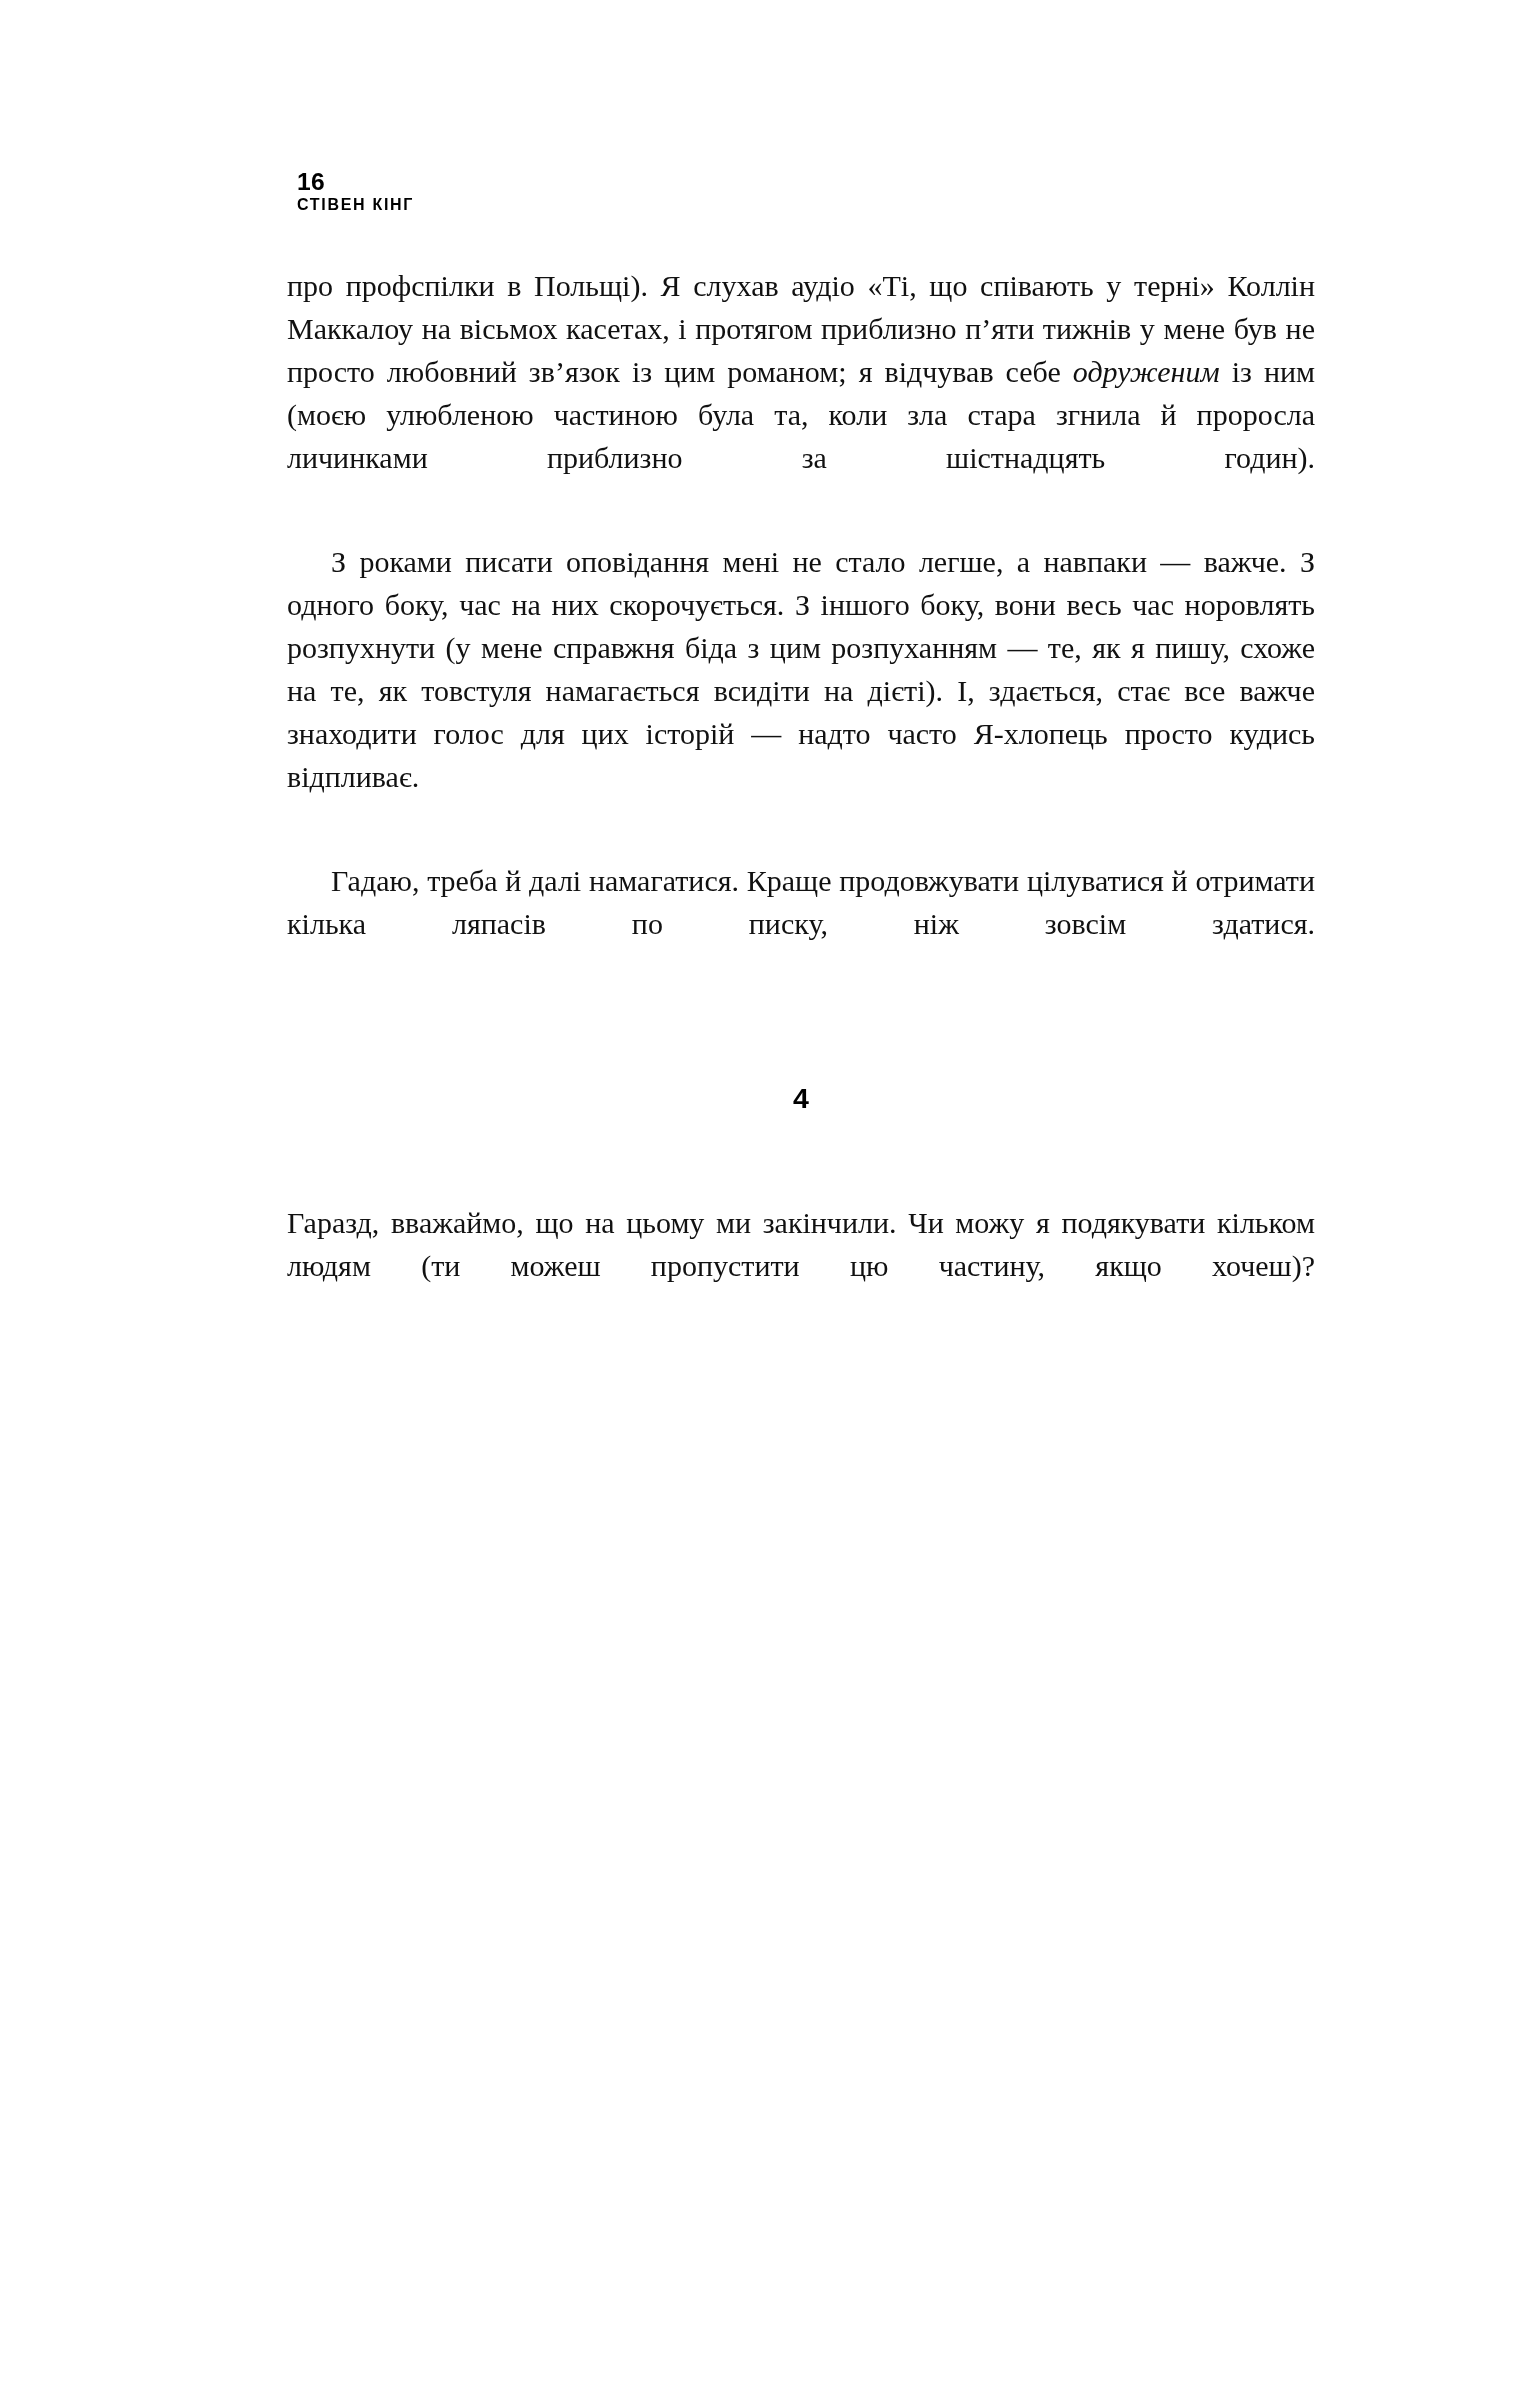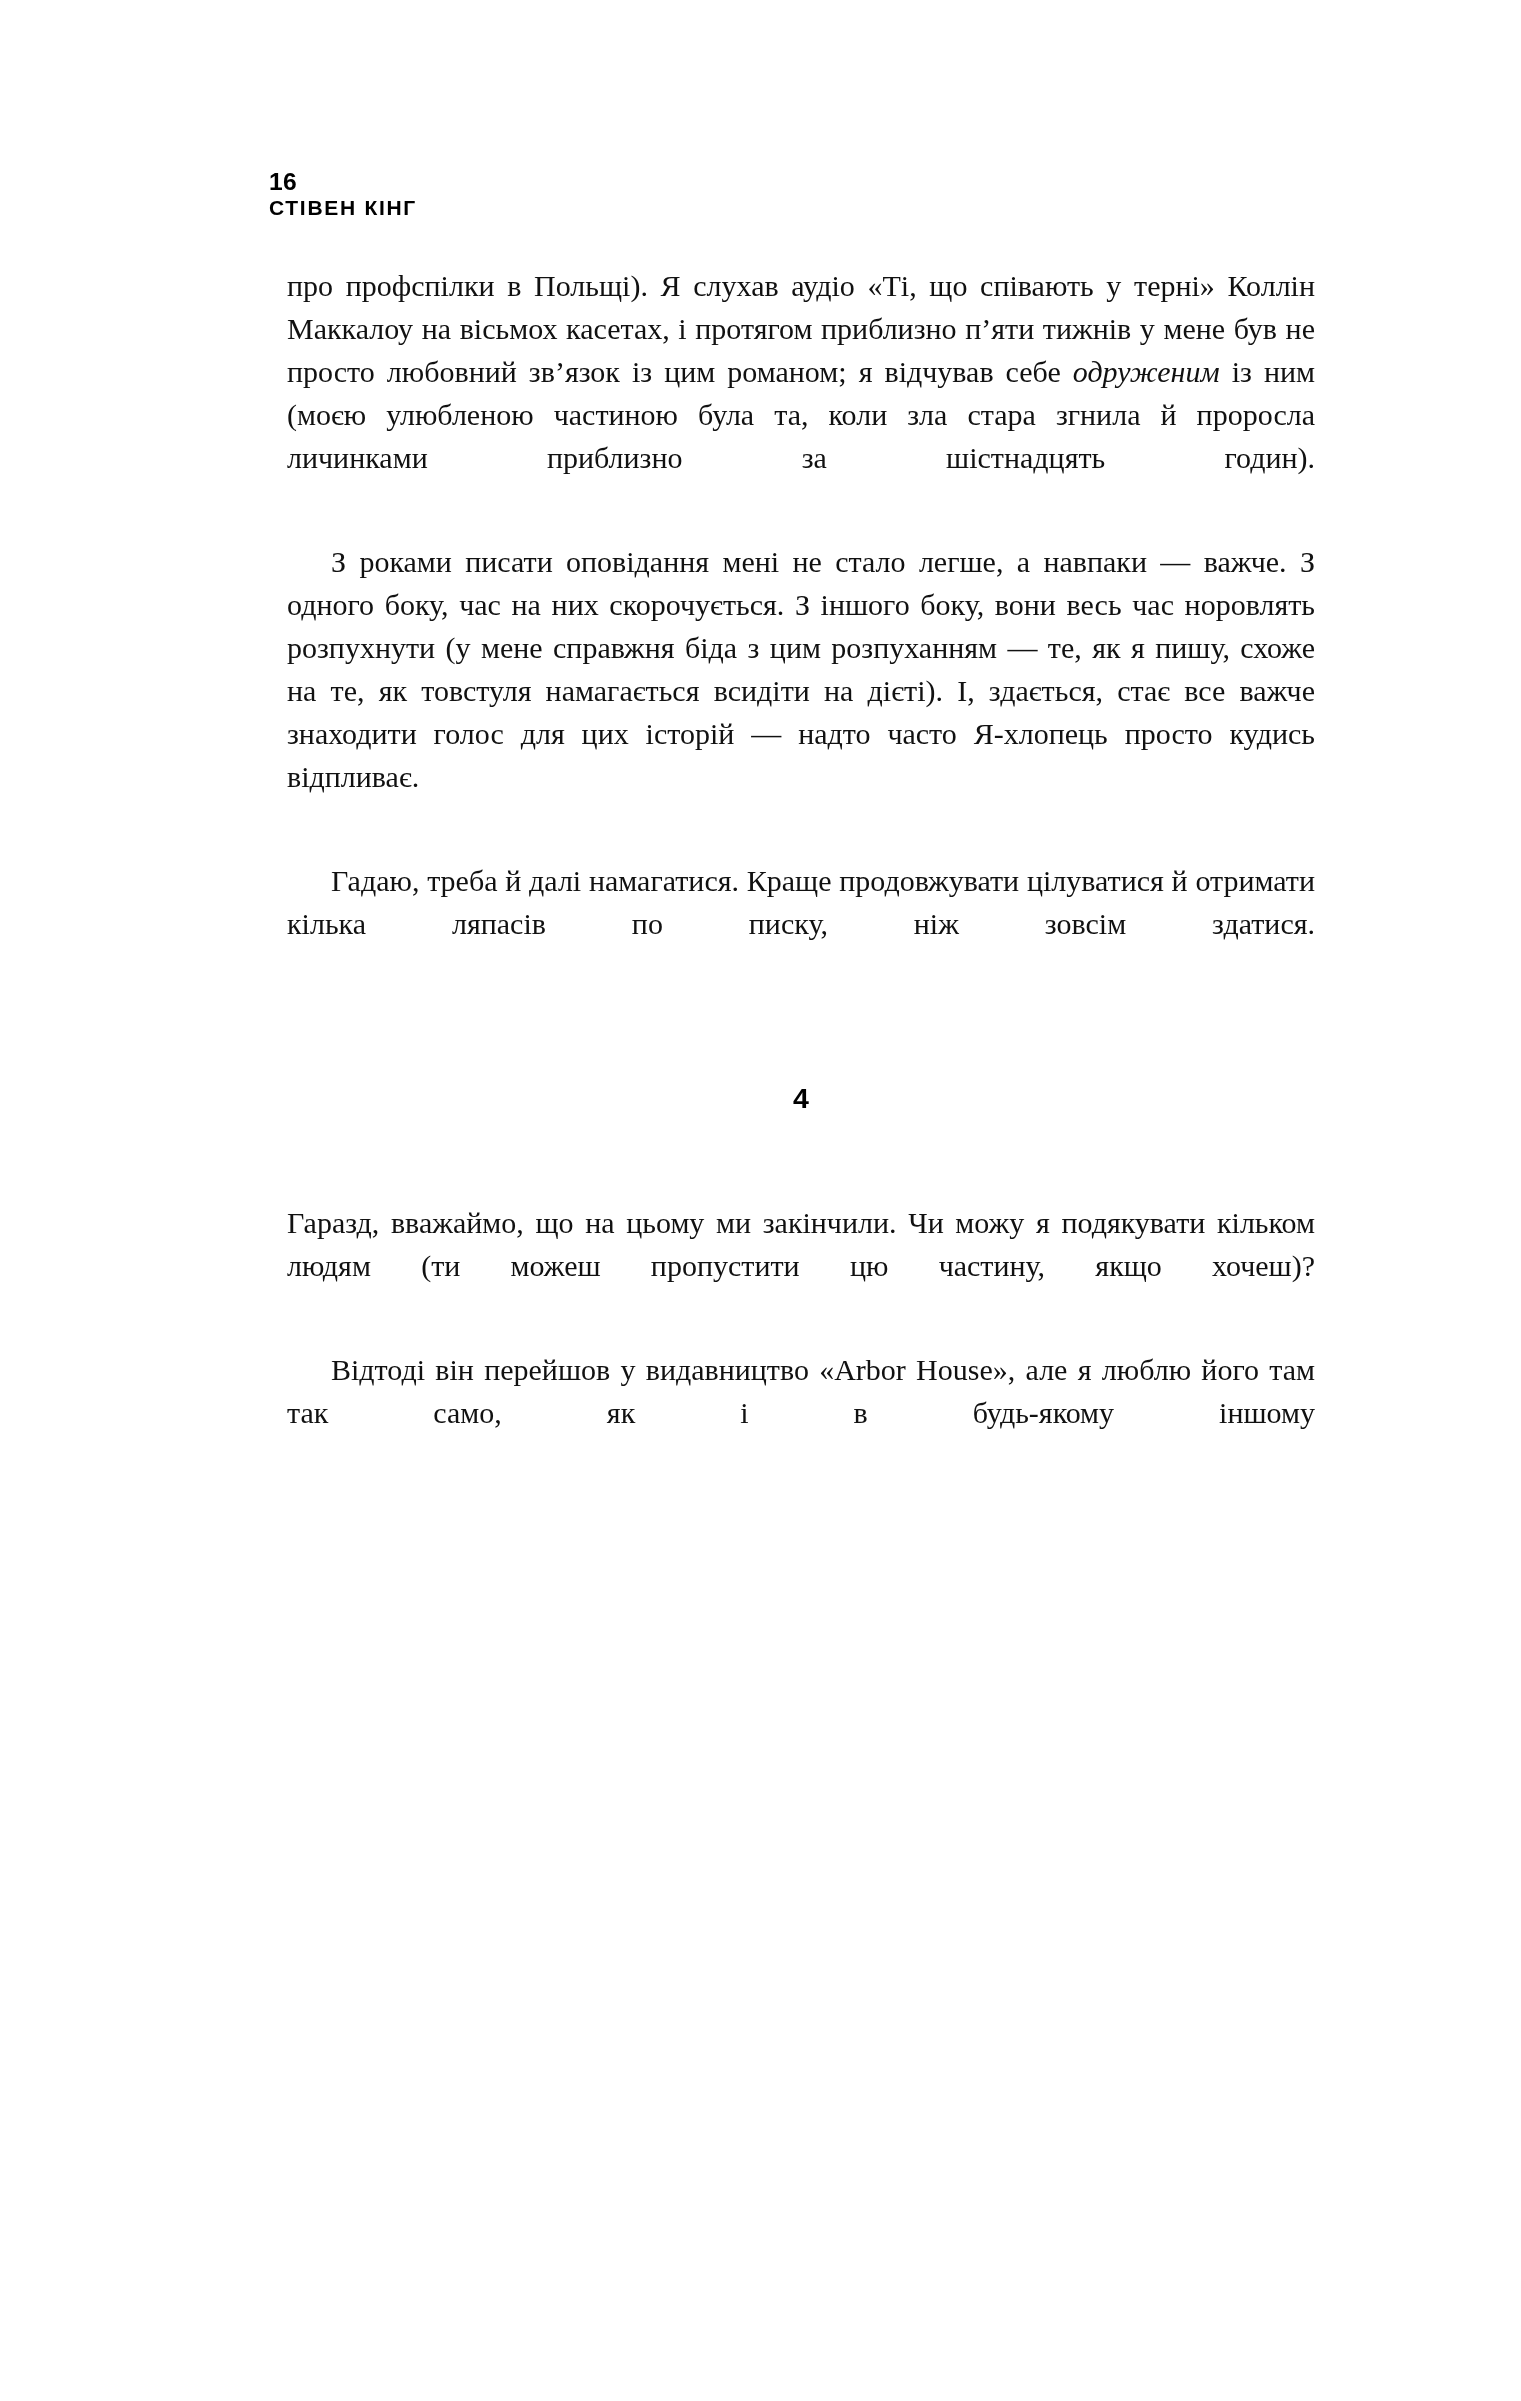--- a/index.html
+++ b/index.html
@@ -40,24 +40,25 @@
   .folio {
     font-family: "Liberation Sans", "DejaVu Sans", sans-serif;
     font-weight: 700;
     font-size: 24.6px;
     letter-spacing: 0.4px;
     color: #000000;
   }
   .running-title {
     font-family: "Liberation Sans", "DejaVu Sans", sans-serif;
     font-weight: 700;
-    font-size: 21px;
+    font-size: 16px;
     letter-spacing: 1.7px;
     color: #000000;
     text-transform: uppercase;
+    margin-left: 28px;
   }
 
   
   .textblock {
     position: absolute;
     left: 269px;
     top: 246px;
     width: 1064px;
   }
 
@@ -116,19 +117,18 @@
       </div>
 
     <div class="spacer-before-break"></div>
 
     <p class="section-break">4</p>
 
     <div class="spacer-after-break"></div>
 
     <div id="paras-after">
         <p class="para noindent" style="text-align-last: left;">Гаразд, вважаймо, що на цьому ми закінчили. Чи можу я подякувати кільком людям (ти можеш пропустити цю частину, якщо хочеш)?</p>
-        <p class="para" style="text-align-last: left;">Відтоді він перейшов у видавництво «Arbor House», але я люблю його там так само, як і в будь-якому іншому</p>
       </div>
 
   </div>
 
 </div>
 
 
 </body></html>

